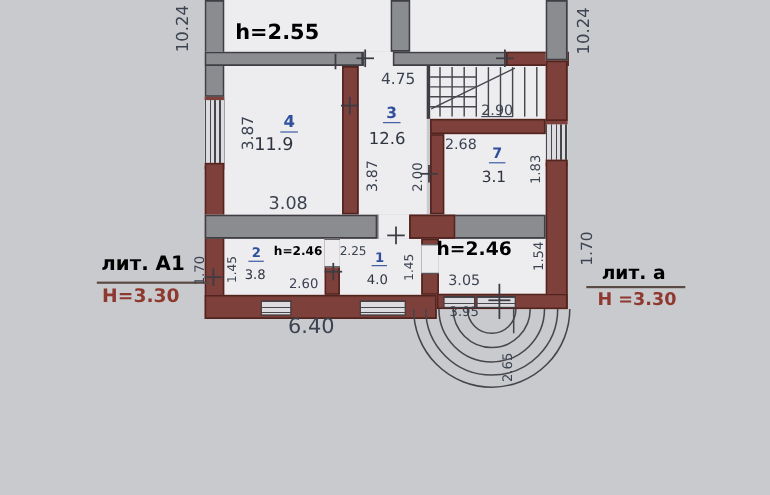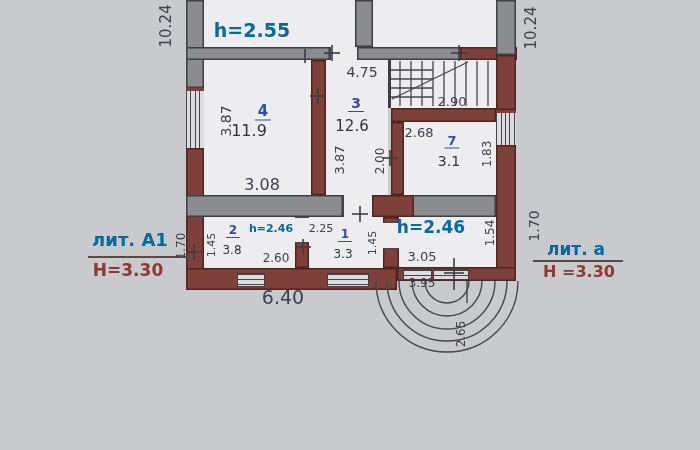--- a/index.html
+++ b/index.html
@@ -9,21 +9,21 @@
   .wallM{position:absolute;background:#7d403b;box-shadow:inset 0 0 0 1.5px #51241f;}
   .wallG{position:absolute;background:#8b8c90;box-shadow:inset 0 0 0 1.5px #3e3e44;}
   .winH{position:absolute;background:repeating-linear-gradient(180deg,#47474b 0 1px,#dcdbe0 1px 5px);
         border:1px solid #3e3e44;}
   .winV{position:absolute;background:repeating-linear-gradient(90deg,#47474b 0 1px,#dcdbe0 1px 4.5px);
         border-top:3px solid #7d403b;border-bottom:3px solid #7d403b;}
   .gapH{position:absolute;background:#edecef;border-left:1.5px solid #45454b;border-right:1.5px solid #45454b;}
   .gapV{position:absolute;background:#edecef;border-top:1.5px solid #45454b;border-bottom:1.5px solid #45454b;}
   .lbl{position:absolute;transform:translate(-50%,-50%);color:#3b4250;white-space:nowrap;line-height:1;}
   .rot{transform:translate(-50%,-50%) rotate(-90deg);}
-  .red{color:#0369a1;font-weight:bold;}
+  .red{color:#000000;font-weight:bold;}
   .dkred{color:#8f382f;font-weight:bold;}
   .blue{color:#2f4f9d;font-weight:bold;border-bottom:1.5px solid #2f4f9d;padding:0 3px 1px 3px;}
   .area{color:#2e3440;}
   .fline{position:absolute;height:2px;background:#5a4a44;}
   svg{position:absolute;left:0;top:0;}
 </style>
 </head>
 <body>
 
 <div class="page">
@@ -122,21 +122,21 @@
       <line x1="454" y1="258" x2="454" y2="290"></line>
         <line x1="444" y1="273" x2="464" y2="273"></line>
     </g>
   </svg>
 
   <span class="lbl rot" style="left:166px;top:26px;font-size:15px;">10.24</span>
   <span class="lbl red" style="left:252px;top:30px;font-size:19px;">h=2.55</span>
   <span class="lbl rot" style="left:531px;top:28px;font-size:15px;">10.24</span>
 
   <span class="lbl" style="left:362px;top:72px;font-size:14px;">4.75</span>
-  <span class="lbl" style="left:452px;top:101px;font-size:13px;">2.90</span>
+  <span class="lbl" style="left:452px;top:101px;font-size:13px;text-decoration:underline;">2.90</span>
 
   <span class="lbl blue" style="left:263px;top:112px;font-size:15px;">4</span>
   <span class="lbl area" style="left:249px;top:131px;font-size:16px;">11.9</span>
   <span class="lbl rot" style="left:226px;top:121px;font-size:14px;">3.87</span>
   <span class="lbl" style="left:262px;top:185px;font-size:16px;">3.08</span>
 
   <span class="lbl blue" style="left:356px;top:104px;font-size:14px;">3</span>
   <span class="lbl area" style="left:352px;top:126px;font-size:15px;text-align:right;">12.6</span>
   <span class="lbl rot" style="left:339px;top:160px;font-size:13px;">3.87</span>
   <span class="lbl rot" style="left:380px;top:161px;font-size:12px;">2.00</span>
@@ -151,21 +151,21 @@
   <span class="lbl dkred" style="left:128px;top:270px;font-size:17px;">Н=3.30</span>
 
   <span class="lbl rot" style="left:211px;top:245px;font-size:11px;">1.45</span>
   <span class="lbl blue" style="left:233px;top:231px;font-size:12px;">2</span>
   <span class="lbl red" style="left:271px;top:228px;font-size:11px;">h=2.46</span>
   <span class="lbl area" style="left:232px;top:250px;font-size:12px;">3.8</span>
   <span class="lbl" style="left:276px;top:258px;font-size:12px;">2.60</span>
 
   <span class="lbl" style="left:321px;top:228px;font-size:11px;">2.25</span>
   <span class="lbl blue" style="left:345px;top:235px;font-size:12px;">1</span>
-  <span class="lbl area" style="left:343px;top:254px;font-size:12px;">3.3</span>
+  <span class="lbl area" style="left:343px;top:254px;font-size:12px;">4.0</span>
   <span class="lbl rot" style="left:372px;top:243px;font-size:11px;">1.45</span>
 
   <span class="lbl red" style="left:431px;top:227px;font-size:17px;">h=2.46</span>
   <span class="lbl" style="left:422px;top:256px;font-size:13px;">3.05</span>
   <span class="lbl rot" style="left:490px;top:233px;font-size:12px;">1.54</span>
 
   <span class="lbl rot" style="left:534px;top:226px;font-size:14px;">1.70</span>
   <span class="lbl red" style="left:576px;top:249px;font-size:17px;">лит. а</span>
   <span class="lbl dkred" style="left:579px;top:272px;font-size:16px;text-align:center;">Н =3.30</span>
 

